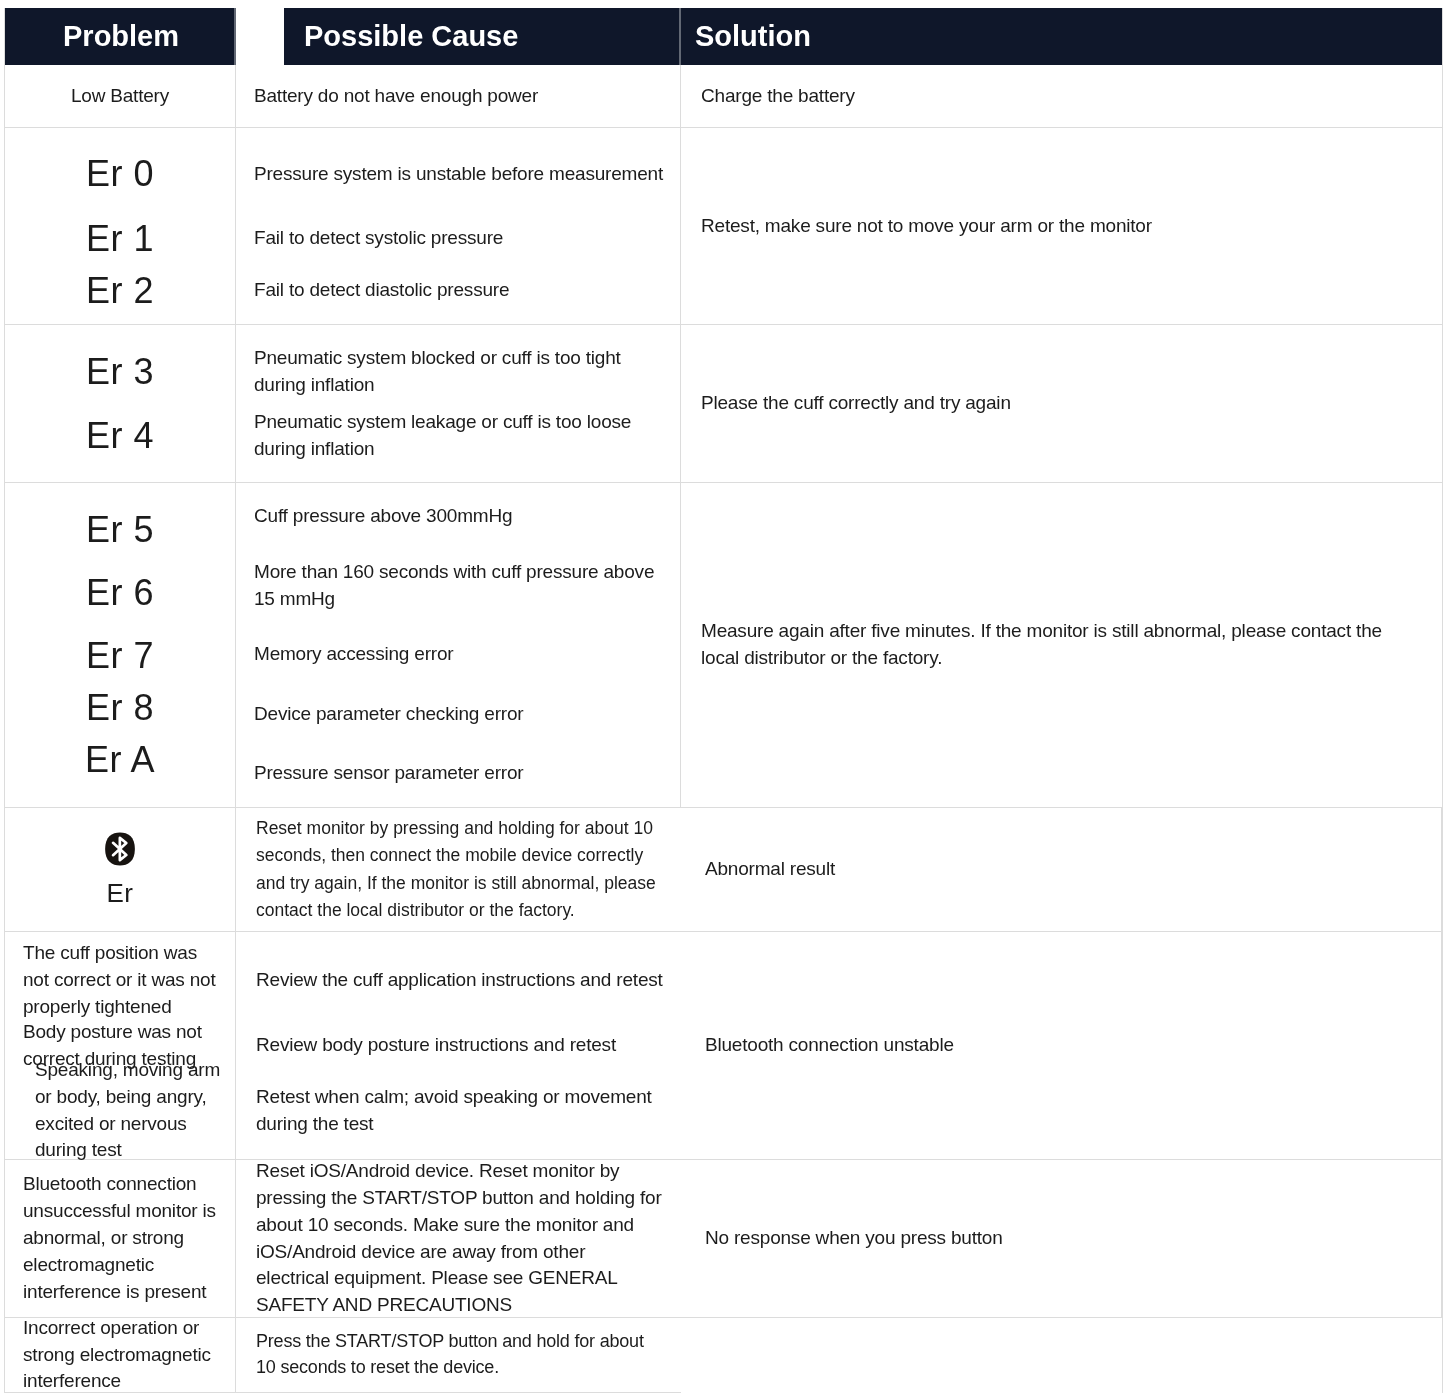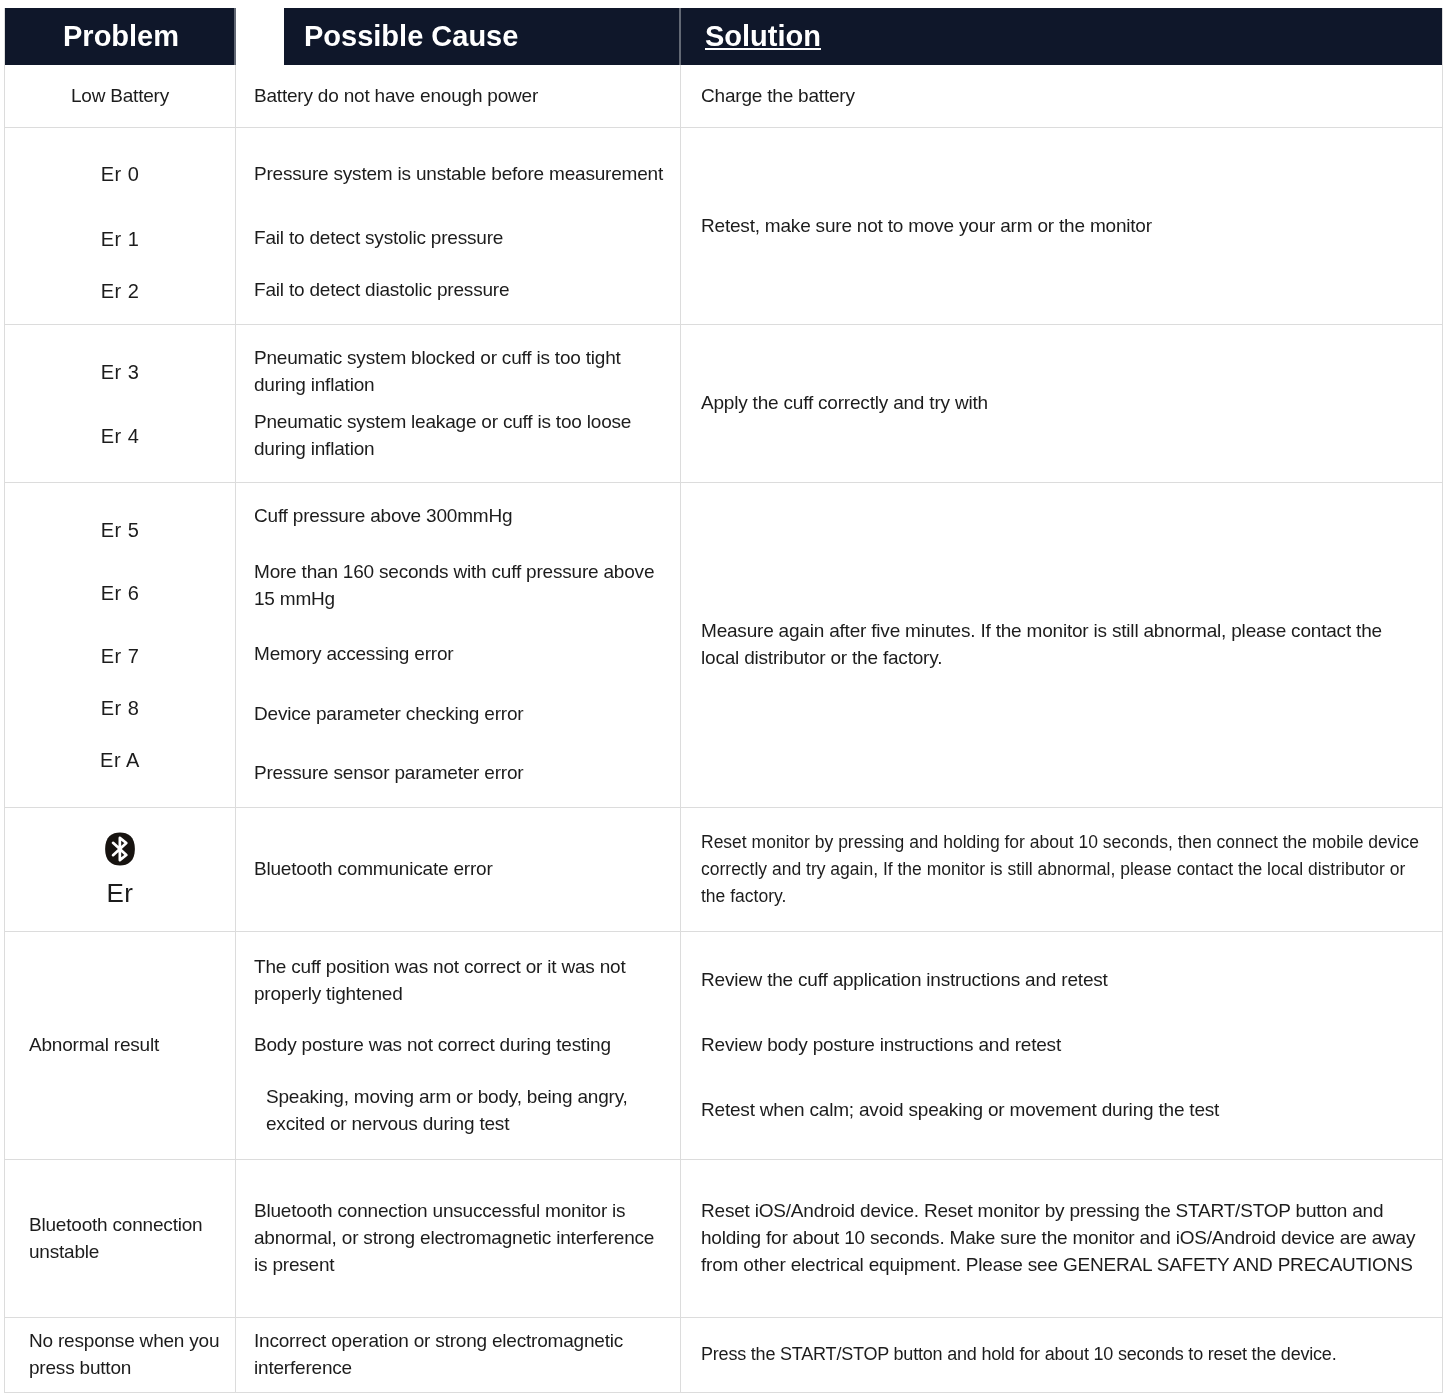--- a/index.html
+++ b/index.html
@@ -19,32 +19,32 @@
     border-right:1px solid #dcdcdc;
   }
   .hcell{
     background:#0f172a;color:#ffffff;
     font-size:29px;font-weight:700;
     display:flex;align-items:center;
     padding-left:58px;box-sizing:border-box;
     border-right:2px solid rgba(255,255,255,0.35);
   }
   .hcell.cause{padding-left:20px;margin-left:48px;}
-  .hcell.solution{padding-left:24px;border-right:none;text-decoration:underline;}
+  .hcell.solution{padding-left:14px;border-right:none;}
   .cell{
     border-bottom:1px solid #dcdcdc;
     box-sizing:border-box;
     display:flex;flex-direction:column;justify-content:center;
   }
   .cell.cprob{border-right:1px solid #dcdcdc;align-items:center;}
   .cell.ccause{border-right:1px solid #dcdcdc;padding:14px 14px 14px 18px;}
   .cell.csol{padding:14px 18px 14px 20px;}
   .cell.left{align-items:flex-start;text-align:left;padding-left:24px;padding-right:12px;}
   .txt{font-size:19px;line-height:1.42;letter-spacing:-0.2px;}
-  .er{font-size:20px;line-height:1.2;letter-spacing:0.5px;}
+  .er{font-size:36px;line-height:1.2;letter-spacing:0.5px;}
   .stack{display:flex;flex-direction:column;justify-content:center;height:100%;width:100%;}
   .sub{display:flex;align-items:center;}
   .sub.center{justify-content:center;}
   .small{font-size:17.5px;line-height:1.55;}
   .fit{font-size:18px;}
   .btrow{display:flex;align-items:center;gap:10px;justify-content:center;flex-direction:column;}
   .bticon{display:inline-flex;}
 </style>
 </head>
 <body>
@@ -115,21 +115,21 @@
     <div class="stack" style="gap:4px;">
       <div class="sub" style="height:60px;">
           <span class="txt">Pneumatic system blocked or cuff is too tight during inflation</span>
         </div>
       <div class="sub" style="height:60px;">
           <span class="txt">Pneumatic system leakage or cuff is too loose during inflation</span>
         </div>
     </div>
   </div>
   <div class="cell csol">
-      <span class="txt">Apply the cuff correctly and try with</span>
+      <span class="txt">Please the cuff correctly and try again</span>
     </div>
 
   <div class="cell cprob">
     <div class="stack" style="gap:8px;">
       <div class="sub center" style="height:44px;">
           <span class="er">Er 5</span>
         </div>
       <div class="sub center" style="height:66px;">
           <span class="er">Er 6</span>
         </div>
@@ -171,23 +171,20 @@
     <div class="btrow">
       <span class="bticon">
         <svg width="38" height="38" viewBox="0 0 24 24" aria-hidden="true">
           <path d="M12 1.6 C7 1.6 2.6 4.2 2.6 12 C2.6 19.8 7 22.4 12 22.4 C17 22.4 21.4 19.8 21.4 12 C21.4 4.2 17 1.6 12 1.6 Z" fill="#171310"></path>
           <path d="M7.6 8.1 L16 15.8 L11.9 19 L11.9 5 L16 8.2 L7.6 15.9" stroke="#ffffff" stroke-width="1.7" fill="none" stroke-linejoin="round" stroke-linecap="round"></path>
         </svg>
       </span>
       <span class="er" style="font-size:26px;">Er</span>
     </div>
   </div>
-  <div class="cell ccause">
-      <span class="txt">Bluetooth communicate error</span>
-    </div>
   <div class="cell csol">
       <span class="small">Reset monitor by pressing and holding for about 10 seconds, then connect the mobile device correctly and try again, If the monitor is still abnormal, please contact the local distributor or the factory.</span>
     </div>
 
   <div class="cell cprob left">
       <span class="txt">Abnormal result</span>
     </div>
   <div class="cell ccause">
     <div class="stack" style="gap:13px;">
       <div class="sub" style="height:62px;">

